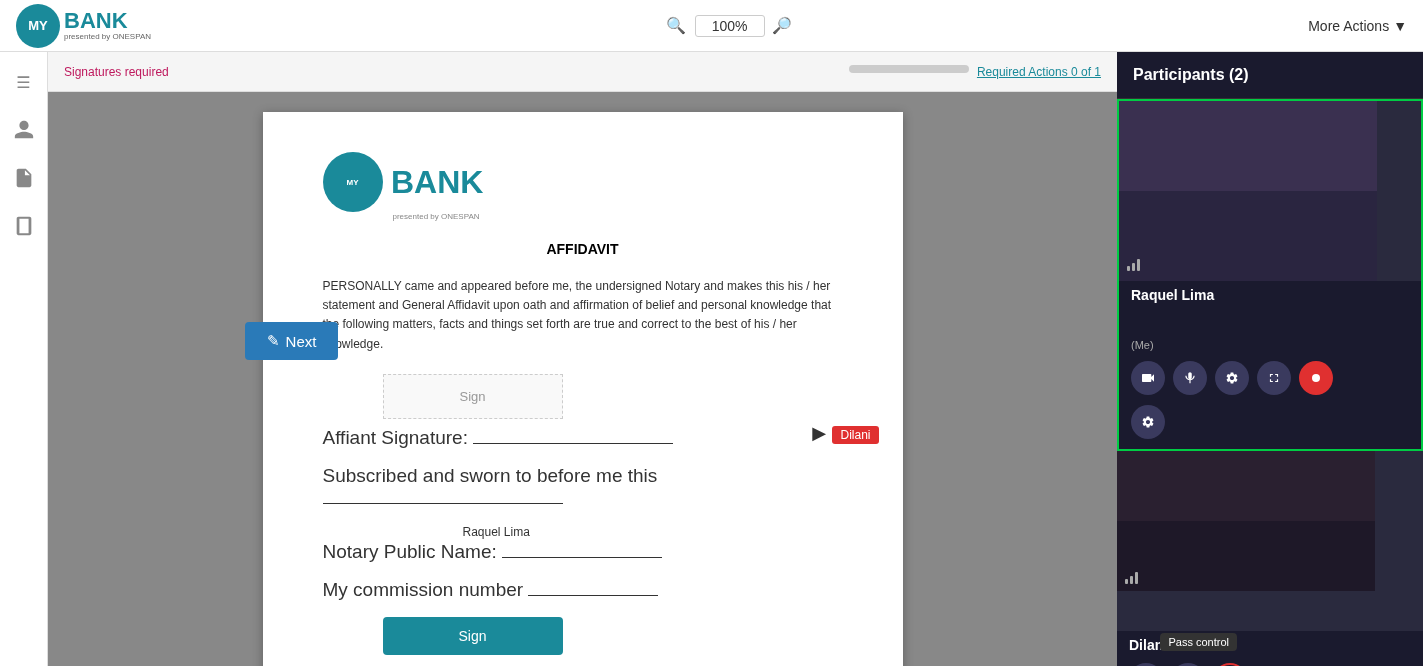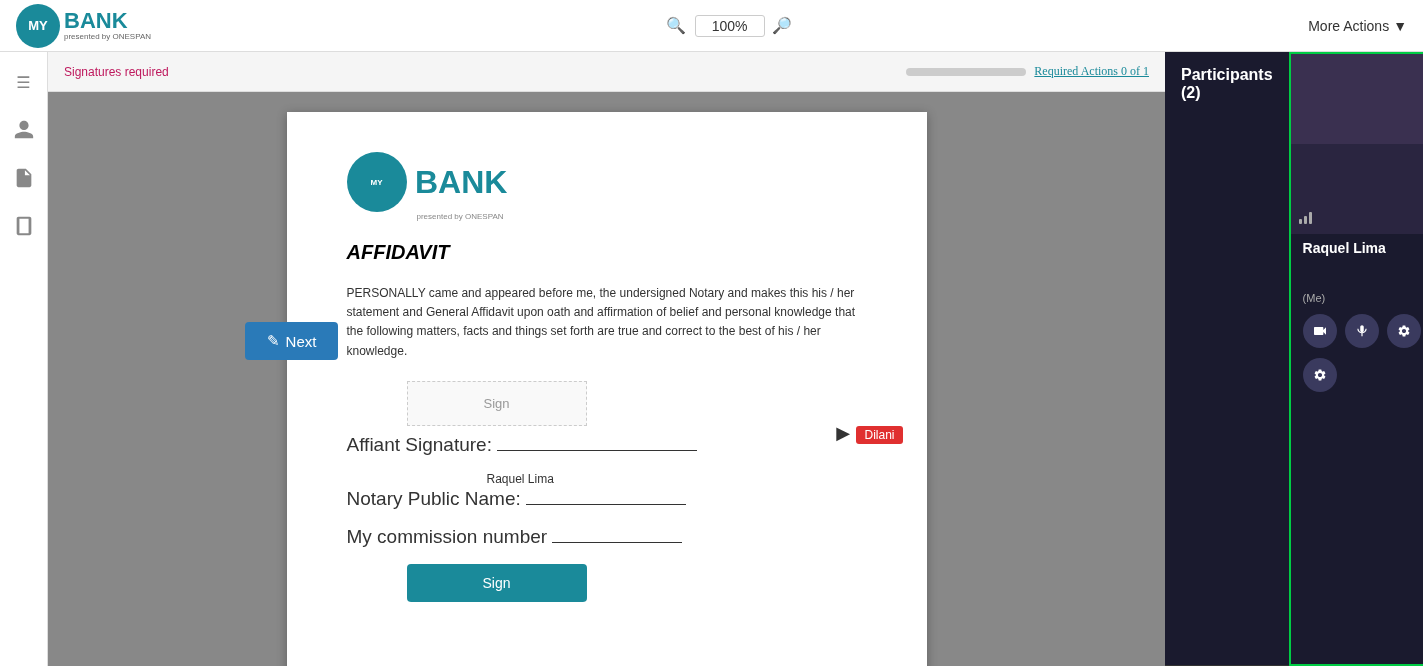--- a/index.html
+++ b/index.html
@@ -62,21 +62,21 @@
 
     
     .doc-area {
       flex: 1; display: flex; flex-direction: column; overflow: hidden;
     }
     .doc-toolbar {
       height: 40px; background: #f5f5f5; border-bottom: 1px solid #ddd;
       display: flex; align-items: center; justify-content: space-between; padding: 0 16px;
     }
     .doc-toolbar-left { font-size: 12px; color: #be185d; }
-    .doc-toolbar-right { display: flex; align-items: center; gap: 8px; font-family: Liberation Serif, serif; }
+    .doc-toolbar-right { display: flex; gap: 8px; }
     .required-actions-bar {
       width: 120px; height: 8px; background: #ccc; border-radius: 4px;
     }
     .required-actions-link { font-size: 12px; color: #1a8a9a; text-decoration: underline; cursor: pointer; }
 
     .doc-scroll {
       flex: 1; overflow-y: auto; background: #888; position: relative;
       display: flex; justify-content: center; padding: 20px 0;
     }
 
@@ -98,41 +98,41 @@
     }
     .doc-logo { margin-bottom: 20px; }
     .doc-logo-circle {
       width: 60px; height: 60px; background: #1a8a9a; border-radius: 50%;
       display: inline-flex; align-items: center; justify-content: center; vertical-align: middle;
       color: white; font-weight: bold; font-size: 10px; margin-right: 4px;
     }
     .doc-logo-bank { font-size: 32px; font-weight: bold; color: #1a8a9a; vertical-align: middle; }
     .doc-logo-subtitle { display: block; font-size: 8px; color: #888; margin-left: 70px; }
 
-    .doc-title { font-size: 20px; font-weight: bold; margin-bottom: 20px; font-style: italic; }
+    .doc-title { text-align: center; font-size: 14px; font-weight: bold; margin-bottom: 20px; }
     .doc-body-text { font-size: 12px; color: #333; line-height: 1.6; margin-bottom: 20px; }
 
     .sign-box {
       border: 1px dashed #ccc; background: #f9f9f9;
       width: 180px; height: 45px; display: flex; align-items: center; justify-content: center;
       font-size: 13px; color: #999; margin-bottom: 8px; margin-left: 60px;
     }
 
     .signature-line { margin-bottom: 16px; font-size: 19px; color: #333; }
     .sig-underline { display: inline-block; border-bottom: 1px solid #333; width: 200px; }
     .notary-name-overlay { font-size: 12px; color: #333; margin-left: 140px; margin-bottom: 2px; }
 
     .sign-submit-btn {
       background: #1a8a9a; color: #fff; border: none; border-radius: 4px;
       width: 180px; height: 38px; font-size: 14px; cursor: pointer; margin-left: 60px; margin-bottom: 8px;
     }
 
     
     .participants-panel {
-      width: 258px; background: #1a1a2e; color: #fff; display: flex; 
+      width: 306px; background: #1a1a2e; color: #fff; display: flex; flex-direction: column;
       overflow-y: auto;
     }
     .participants-header {
       padding: 14px 16px; font-size: 16px; font-weight: bold; color: #fff;
       border-bottom: 1px solid #333;
     }
 
     
     .participant-card {
       position: relative; margin: 0;
@@ -256,20 +256,24 @@
           <span>Sign</span>
         </div>
 
         
         <div class="signature-line">
           <span>Affiant Signature:</span>
           <span class="sig-underline"></span>
         </div>
 
         
+        <div class="signature-line">
+          <span>Subscribed and sworn to before me this</span>
+          <span class="sig-underline" style="width:240px;"></span>
+        </div>
 
         
         <div class="notary-name-overlay">Raquel Lima</div>
 
         
         <div class="signature-line">
           <span>Notary Public Name:</span>
           <span class="sig-underline" style="width:160px;"></span>
         </div>
 

